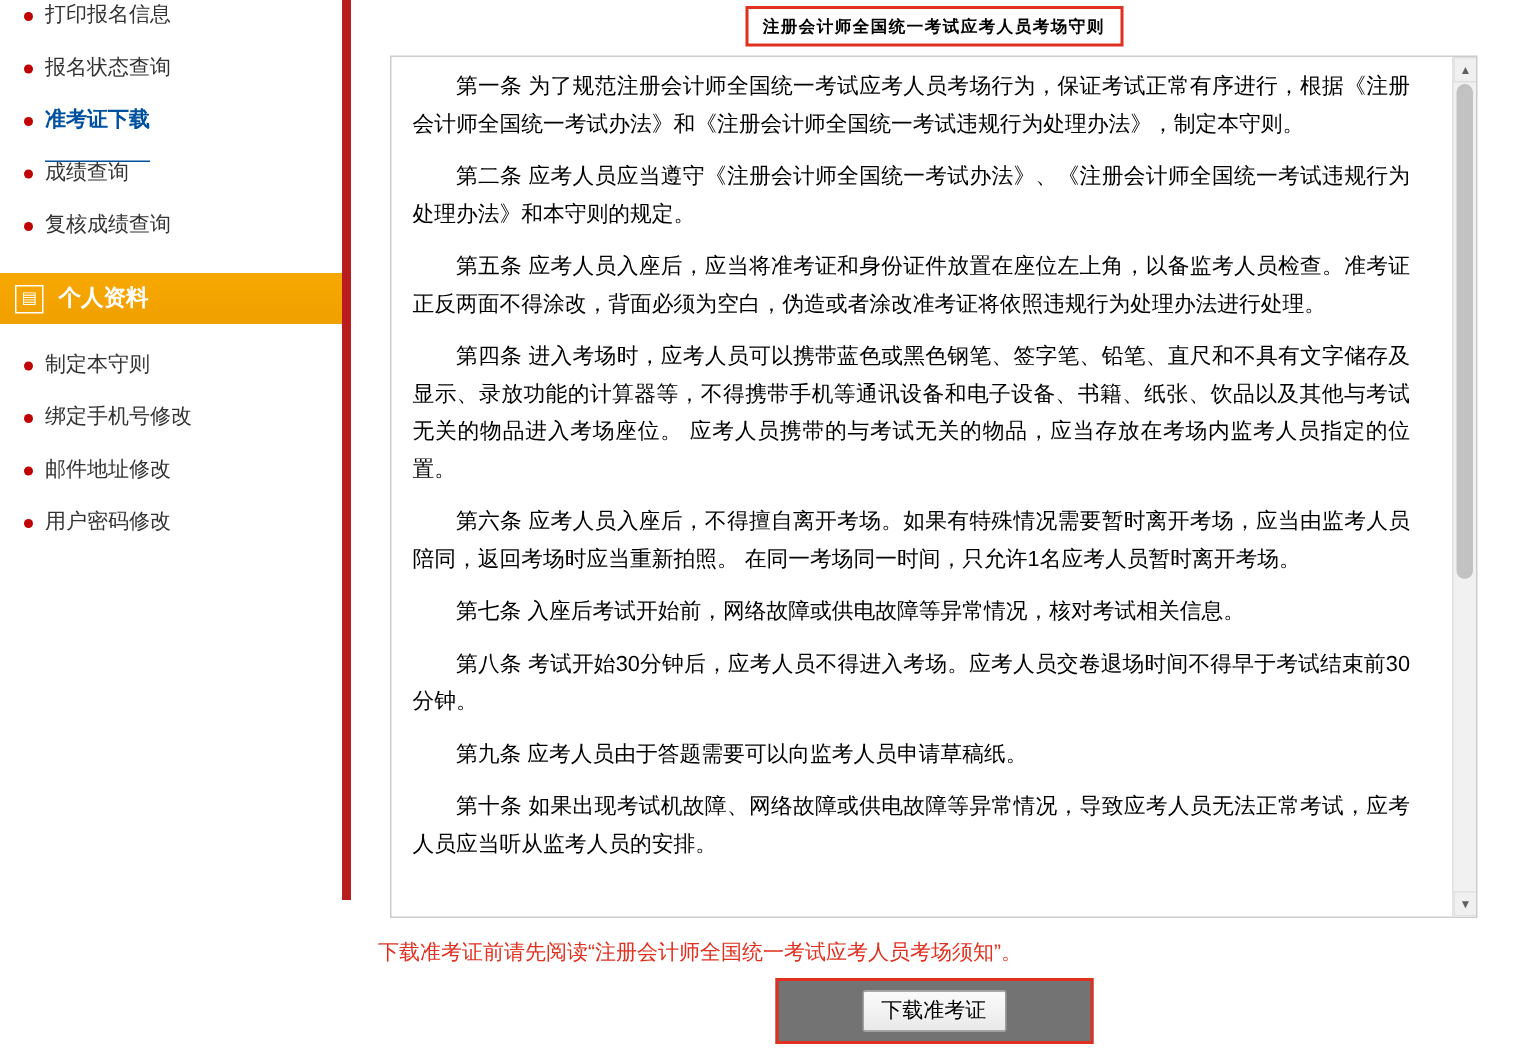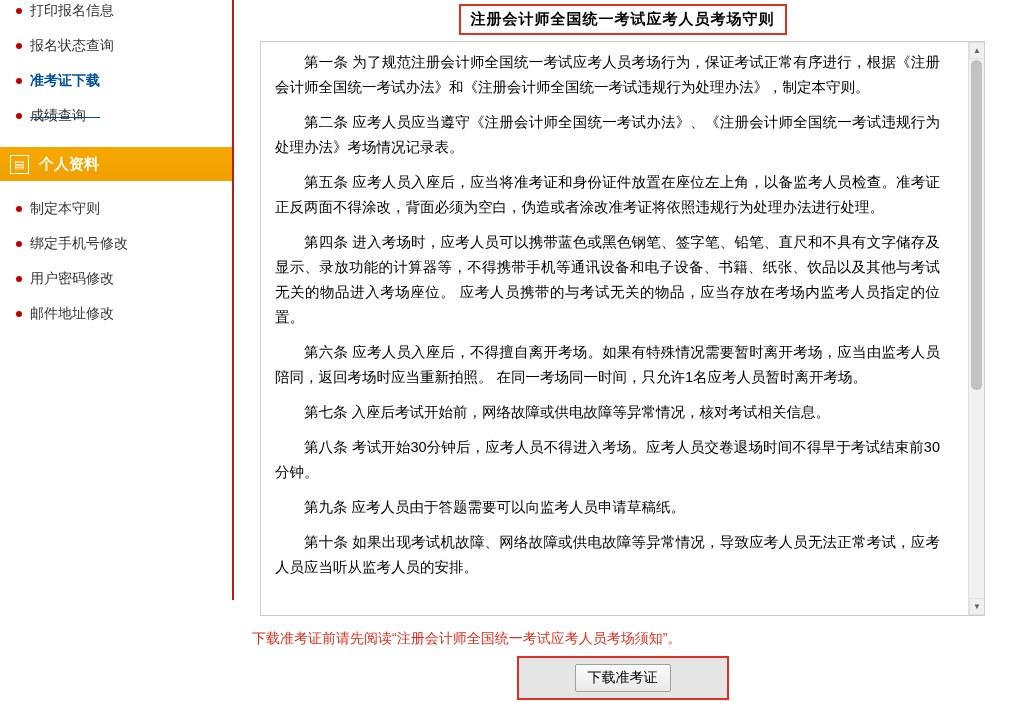--- a/index.html
+++ b/index.html
@@ -20,21 +20,21 @@
     width: 1011px;
     height: 702px;
     display: flex;
   }
   
   .sidebar {
     width: 234px;
     min-width: 234px;
     height: 600px;
     background: #ffffff;
-    border-right: 2px solid #b91c1c;
+    border-right: 6px solid #b91c1c;
     box-sizing: border-box;
     position: relative;
     font-family: Liberation Serif, serif;
   }
   .nav-list {
     list-style: none;
     margin: 0;
     padding: 0;
   }
   .nav-item {
@@ -53,21 +53,21 @@
     margin-top: -3px;
     width: 6px;
     height: 6px;
     border-radius: 50%;
     background: #c00000;
   }
   .nav-item.active > .label {
     color: #0050a0;
     font-weight: bold;
     border-bottom: 1px solid #0050a0;
-    padding-bottom: 19px;
+    padding-bottom: 9px;
   }
   .nav-item .label {
     display: inline-block;
   }
   .nav-item.first {
     margin-top: -7px;
   }
   .section-header {
     height: 34px;
     line-height: 34px;
@@ -105,21 +105,21 @@
     box-sizing: border-box;
     padding: 0 18px;
   }
   .title-wrap {
     text-align: center;
     padding-top: 4px;
     padding-bottom: 6px;
   }
   .doc-title {
     display: inline-block;
-    font-size: 15px;
+    font-size: 11px;
     font-weight: bold;
     color: #000000;
     padding: 4px 10px;
     border: 2px solid #e03020;
     background: #ffffff;
     letter-spacing: 1px;
   }
   .doc-box {
     position: relative;
     margin: 0 8px;
@@ -197,21 +197,21 @@
   .download-wrap {
     display: flex;
     justify-content: center;
   }
   .download-outline {
     border: 2px solid #e03020;
     padding: 6px 56px;
     display: inline-flex;
     align-items: center;
     justify-content: center;
-    background: #e5e5e5;
+    background: #737373;
   }
   .download-btn {
     font-family: "Liberation Sans", sans-serif;
     font-size: 14px;
     padding: 4px 12px;
     background: #f0f0f0;
     background: linear-gradient(#fbfbfb, #e9e9e9);
     border: 1px solid #a0a0a0;
     border-radius: 2px;
     color: #000000;
@@ -234,57 +234,61 @@
         <span class="label">报名状态查询</span>
       </li>
       <li class="nav-item active">
         <span class="bullet"></span>
         <span class="label">准考证下载</span>
       </li>
       <li class="nav-item">
         <span class="bullet"></span>
         <span class="label">成绩查询</span>
       </li>
+      <li class="nav-item">
+        <span class="bullet"></span>
+        <span class="label">复核成绩查询</span>
+      </li>
     </ul>
 
     <div class="section-header">
       <span class="sec-icon">▤</span>
       <span>个人资料</span>
     </div>
 
     <ul class="nav-list">
       <li class="nav-item">
         <span class="bullet"></span>
         <span class="label">制定本守则</span>
       </li>
       <li class="nav-item">
         <span class="bullet"></span>
         <span class="label">绑定手机号修改</span>
       </li>
       <li class="nav-item">
         <span class="bullet"></span>
+        <span class="label">邮件地址修改</span>
+      </li>
+      <li class="nav-item">
+        <span class="bullet"></span>
         <span class="label">用户密码修改</span>
-      </li>
-      <li class="nav-item">
-        <span class="bullet"></span>
-        <span class="label">邮件地址修改</span>
       </li>
     </ul>
   </div>
 
   <div class="main">
 
     <div class="title-wrap">
       <span class="doc-title">注册会计师全国统一考试应考人员考场守则</span>
     </div>
 
     <div class="doc-box">
       <div class="doc-scroll">
         <p>第一条 为了规范注册会计师全国统一考试应考人员考场行为，保证考试正常有序进行，根据《注册会计师全国统一考试办法》和《注册会计师全国统一考试违规行为处理办法》，制定本守则。</p>
-        <p>第二条 应考人员应当遵守《注册会计师全国统一考试办法》、《注册会计师全国统一考试违规行为处理办法》考场情况记录表。</p>
+        <p>第二条 应考人员应当遵守《注册会计师全国统一考试办法》、《注册会计师全国统一考试违规行为处理办法》和本守则的规定。</p>
         <p>第五条 应考人员入座后，应当将准考证和身份证件放置在座位左上角，以备监考人员检查。准考证正反两面不得涂改，背面必须为空白，伪造或者涂改准考证将依照违规行为处理办法进行处理。</p>
         <p>第四条 进入考场时，应考人员可以携带蓝色或黑色钢笔、签字笔、铅笔、直尺和不具有文字储存及显示、录放功能的计算器等，不得携带手机等通讯设备和电子设备、书籍、纸张、饮品以及其他与考试无关的物品进入考场座位。 应考人员携带的与考试无关的物品，应当存放在考场内监考人员指定的位置。</p>
         <p>第六条 应考人员入座后，不得擅自离开考场。如果有特殊情况需要暂时离开考场，应当由监考人员陪同，返回考场时应当重新拍照。 在同一考场同一时间，只允许1名应考人员暂时离开考场。</p>
         <p>第七条 入座后考试开始前，网络故障或供电故障等异常情况，核对考试相关信息。</p>
         <p>第八条 考试开始30分钟后，应考人员不得进入考场。应考人员交卷退场时间不得早于考试结束前30分钟。</p>
         <p>第九条 应考人员由于答题需要可以向监考人员申请草稿纸。</p>
         <p>第十条 如果出现考试机故障、网络故障或供电故障等异常情况，导致应考人员无法正常考试，应考人员应当听从监考人员的安排。</p>
 
       </div>
       <div class="scrollbar">

